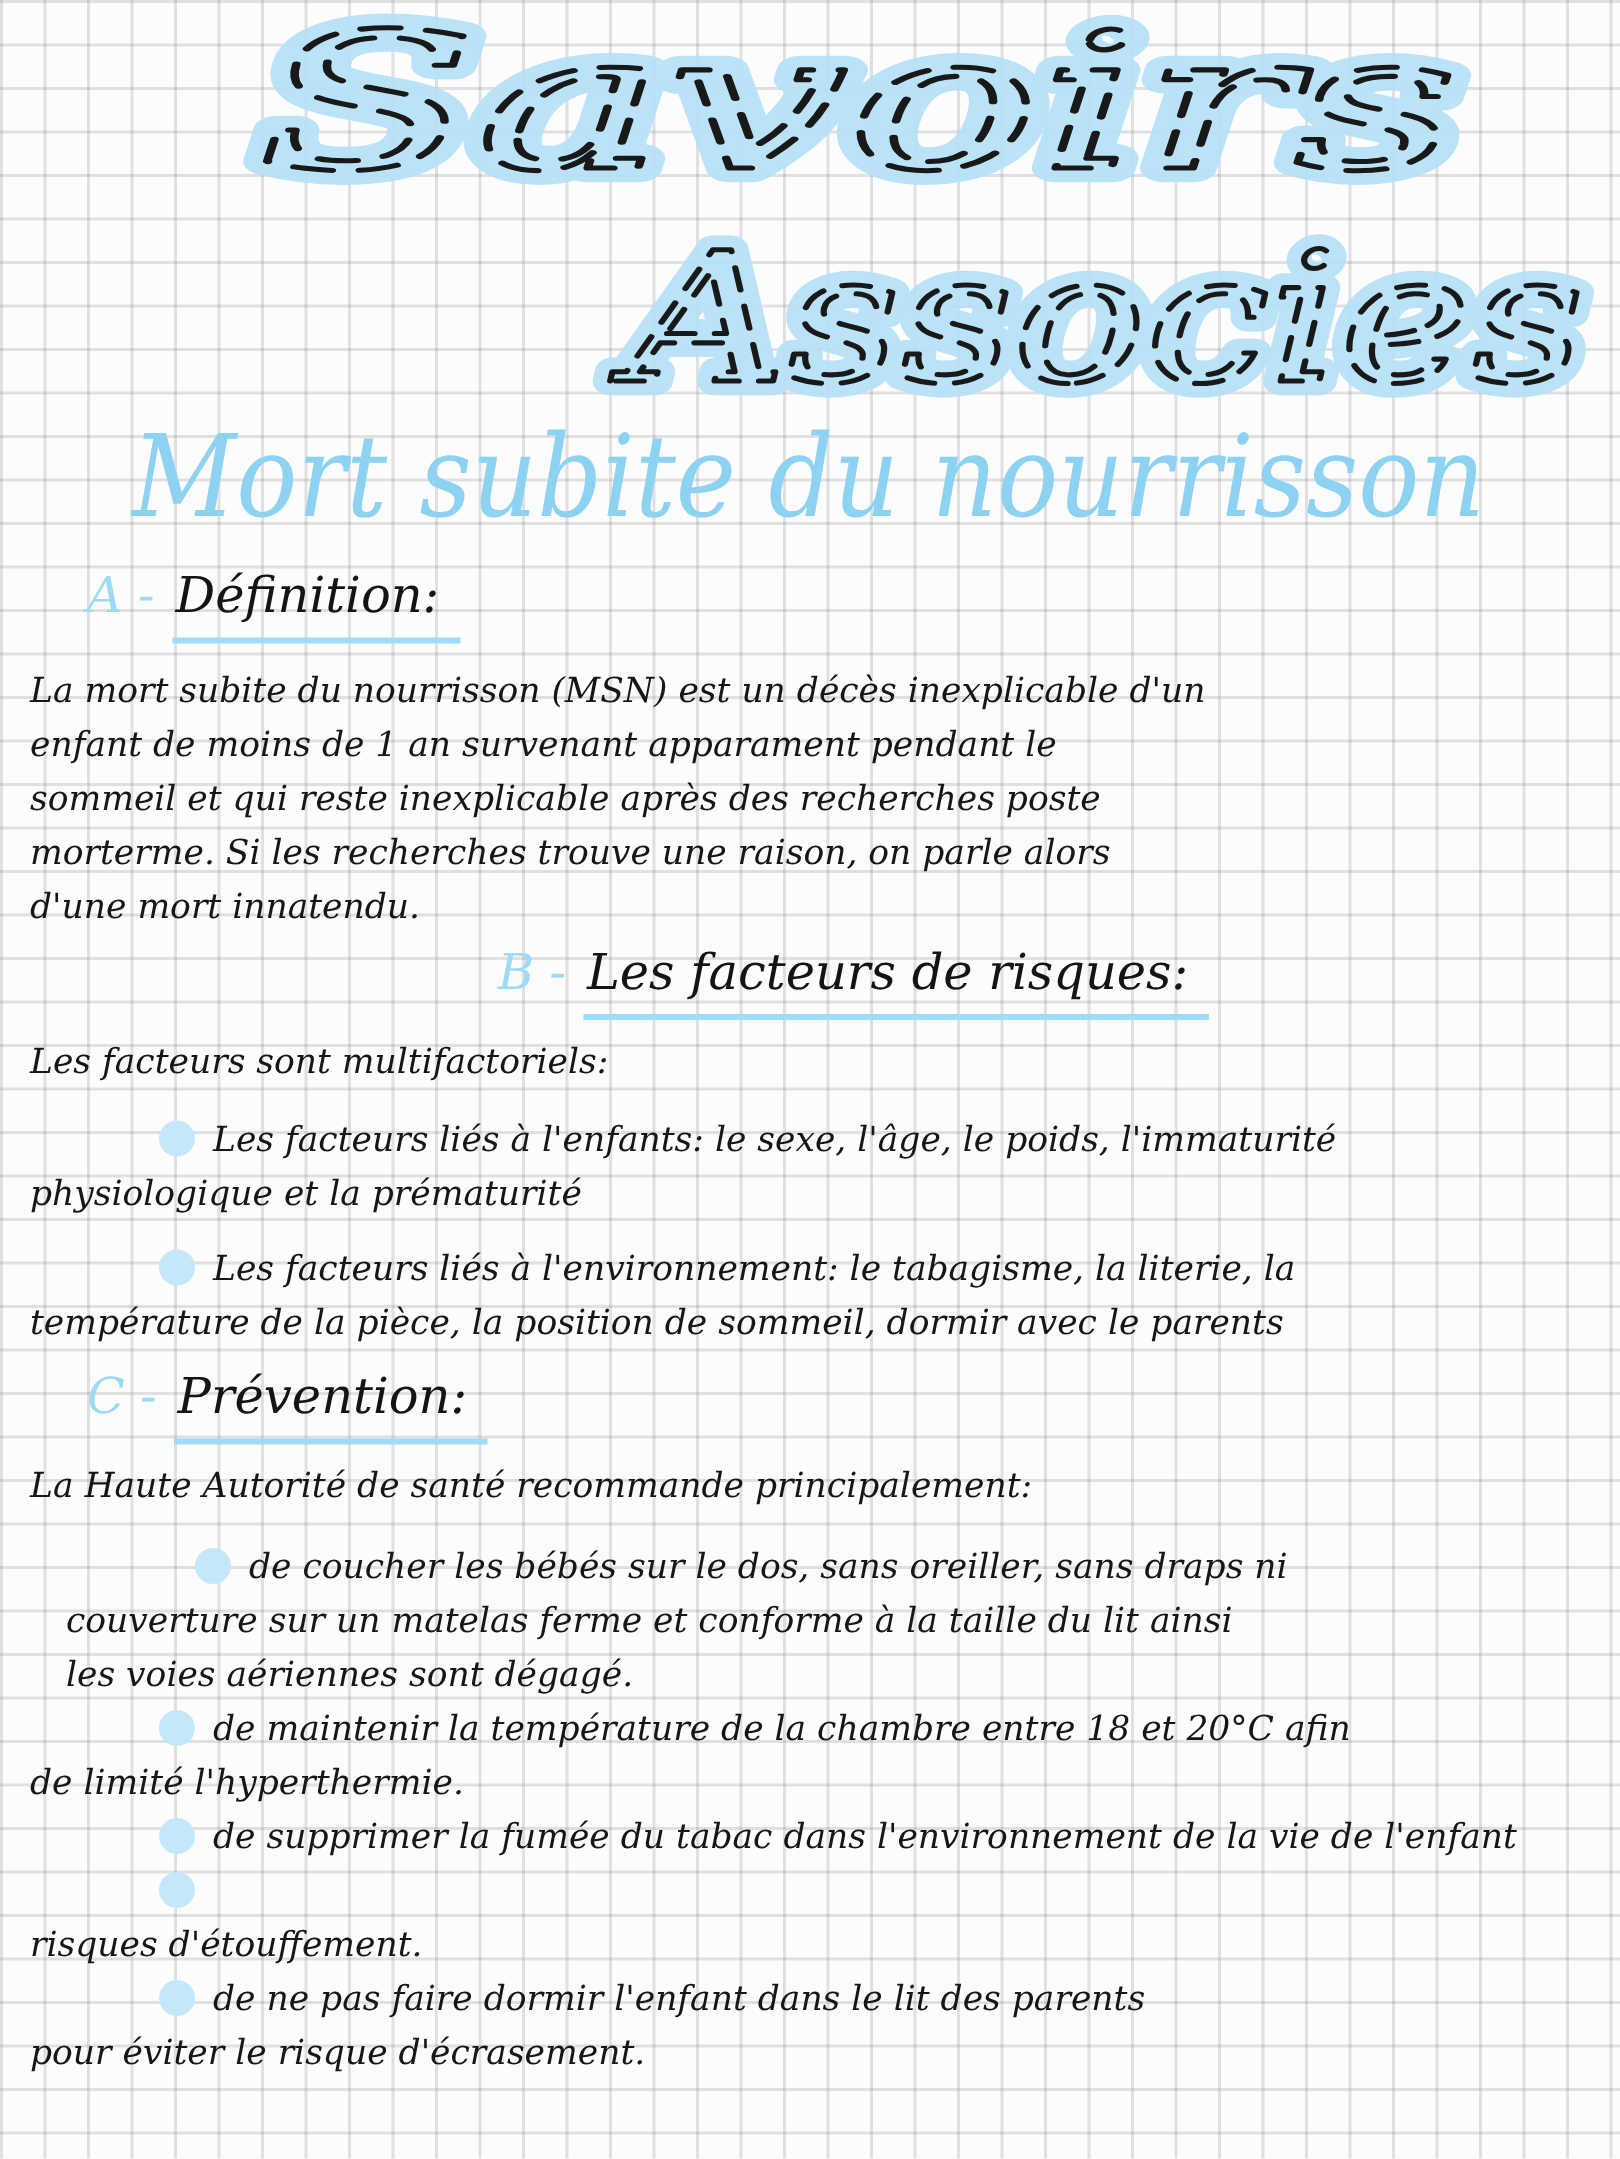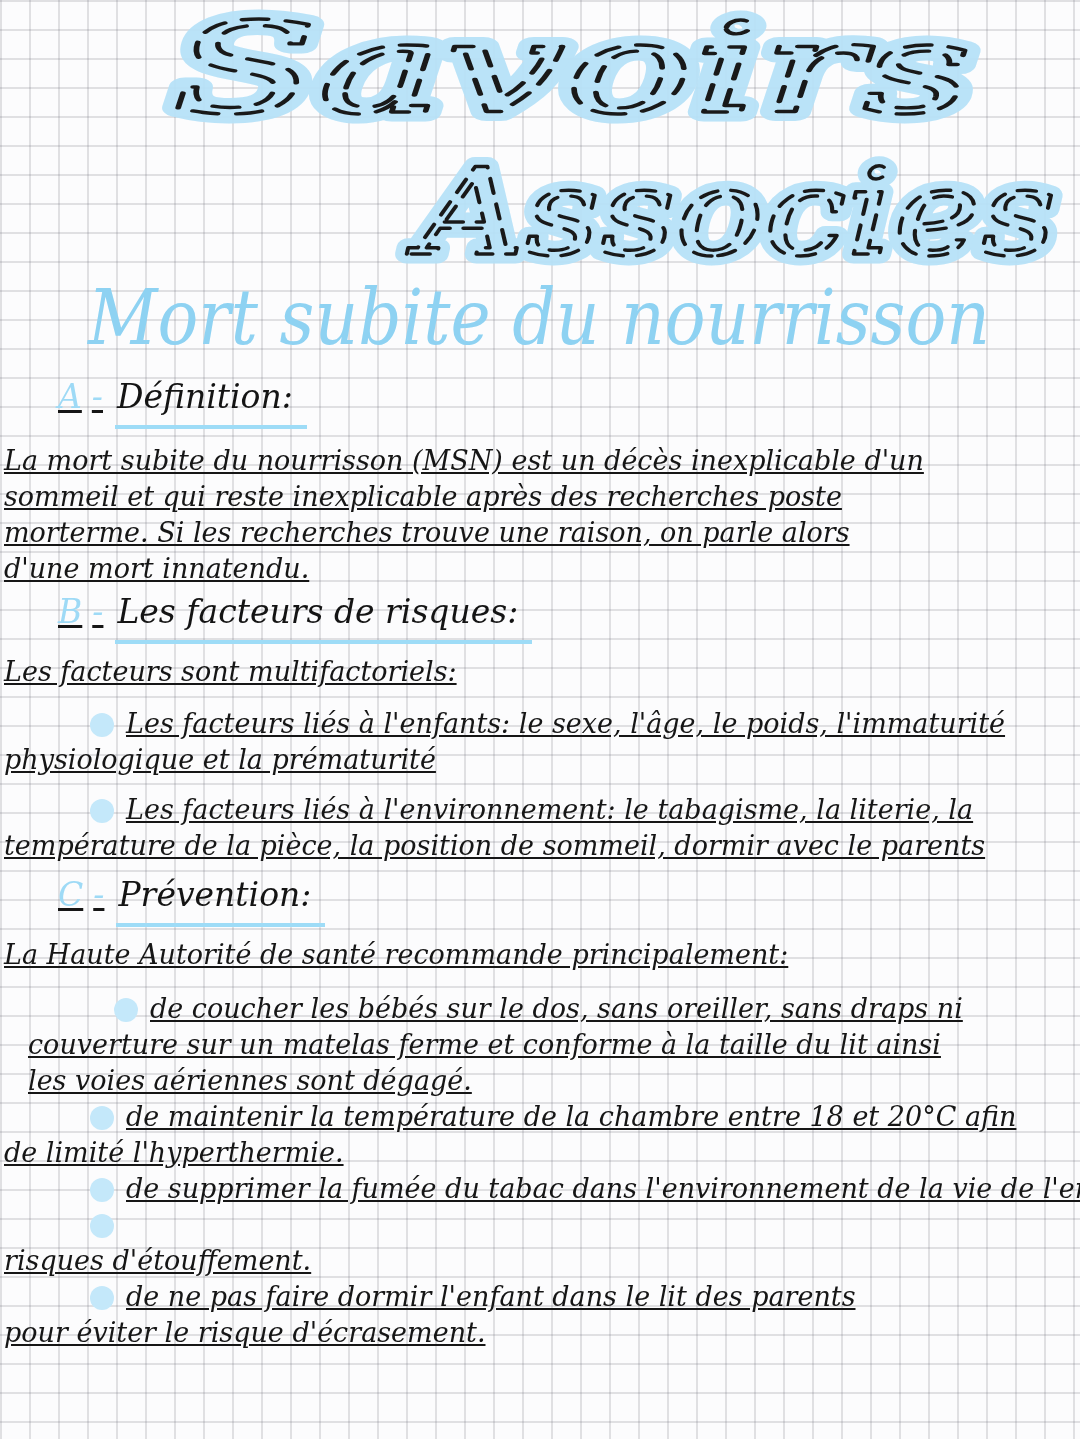--- a/index.html
+++ b/index.html
@@ -44,55 +44,55 @@
     stroke-width: 3.4;
     stroke-dasharray: 15 11;
     stroke-linejoin: round;
     stroke-linecap: round;
   }
   .t-subtitle {
     fill: #8ed2f2;
     stroke: none;
   }
   
-  .content { position: relative; text-decoration: underline; }
+  .content { position: relative; }
   .heading {
     font-size: 33px;
     line-height: 42px;
     margin-left: 58px;
     white-space: nowrap;
   }
   .s-letter, .s-dash { color: #9edaf6; }
   .s-dash { margin: 0 12px 0 10px; }
   .h-text {
     display: inline-block;
     color: #141414;
     border-bottom: 4px solid #9edcf7;
     padding: 0 14px 7px 2px;
   }
   .line {
-    font-size: 27px;
+    font-size: 23px;
     line-height: 36px;
-    margin-left: 4px;
+    margin-left: 20px;
     white-space: nowrap;
   }
   .b-first { padding-left: 86px; }
   .bullet {
     display: inline-block;
     width: 24px;
     height: 24px;
     border-radius: 50%;
     background: #c4e8fa;
     margin-right: 12px;
     vertical-align: -4px;
   }
   
   .mt-a-head   { margin-top: 14px; }
   .mt-a-para   { margin-top: 14px; }
-  .mt-b-head   { margin-top: 4px;  }
+  .mt-b-head   { margin-top: 4px; text-align: center;  }
   .mt-b-intro  { margin-top: 10px; }
   .mt-b-b1     { margin-top: 16px; }
   .mt-b-b2     { margin-top: 14px; }
   .mt-c-head   { margin-top: 10px; }
   .mt-c-intro  { margin-top: 10px; }
   .mt-c-b1     { margin-top: 18px; padding-left: 24px; }
 </style>
 </head>
 <body>
 
@@ -110,20 +110,21 @@
     <text class="t-subtitle" x="88" y="344" font-size="76" textLength="902" lengthAdjust="spacingAndGlyphs">Mort subite du nourrisson</text>
   </svg>
 
   <div class="content">
 
     <div class="heading mt-a-head">
       <span class="s-letter">A</span><span class="s-dash">-</span><span class="h-text">Définition:</span>
     </div>
     <div class="para mt-a-para">
       <div class="line">La mort subite du nourrisson (MSN) est un décès inexplicable d'un</div>
+      <div class="line">enfant de moins de 1 an survenant apparament pendant le</div>
       <div class="line">sommeil et qui reste inexplicable après des recherches poste</div>
       <div class="line">morterme. Si les recherches trouve une raison, on parle alors</div>
       <div class="line">d'une mort innatendu.</div>
     </div>
 
     <div class="heading mt-b-head">
       <span class="s-letter">B</span><span class="s-dash">-</span><span class="h-text">Les facteurs de risques:</span>
     </div>
     <div class="line mt-b-intro">Les facteurs sont multifactoriels:</div>
 

